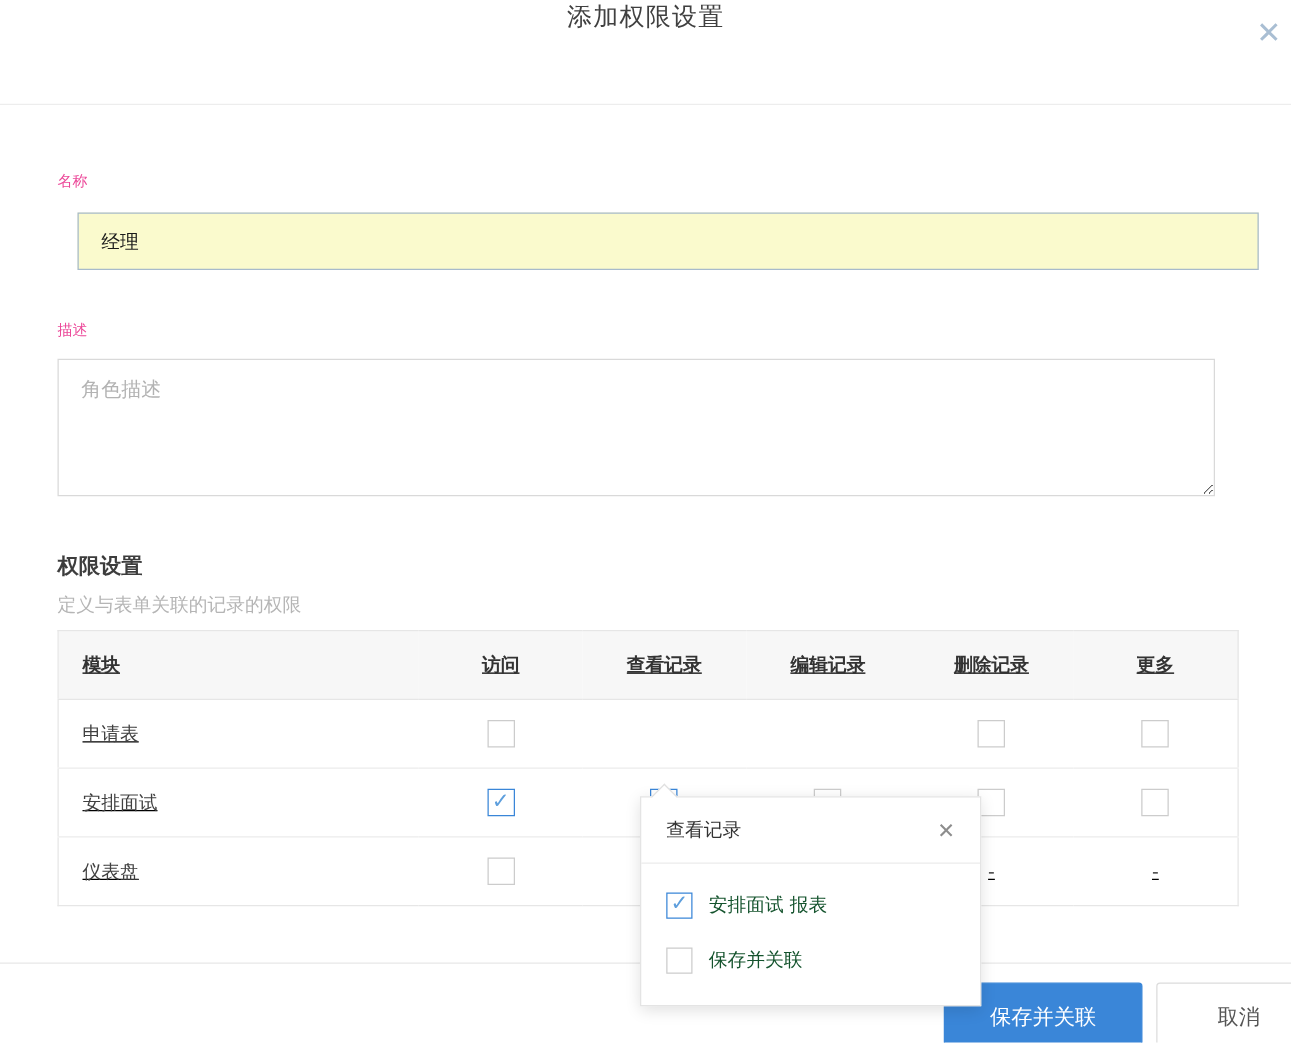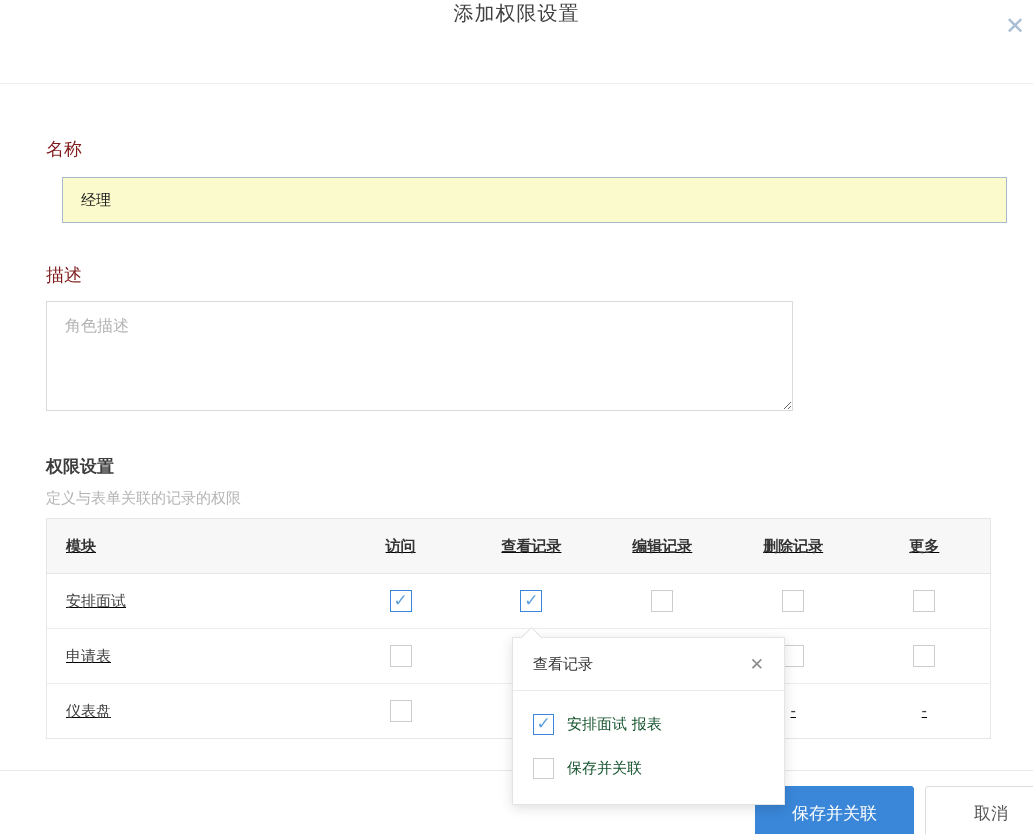--- a/index.html
+++ b/index.html
@@ -20,34 +20,34 @@
   }
   .dlg-close {
     position: absolute; top: 10px; right: 2px;
     font-size: 24px; color: #a9bed3; cursor: pointer;
     width: 32px; height: 32px; line-height: 32px; text-align: center;
     font-weight: 300;
   }
 
   
   .content { padding: 0 42px 0 46px; }
-  .field-label { font-size: 18px; color: #7f1d1d; }
+  .field-label { font-size: 12px; color: #ec4899; }
   .name-label { padding-top: 53px; }
   .name-input {
     margin-top: 16px; display: block; box-sizing: border-box;
     width: 945px; height: 46px;
     background: #fafacd;
     border: 1px solid #a7bacb;
     padding: 0 18px; font-size: 15px; color: #1a1a1a;
     font-family: inherit; outline: none; margin-left: 16px;
   }
   .desc-label { padding-top: 40px; }
   .desc-textarea {
     margin-top: 14px; display: block; box-sizing: border-box;
-    width: 747px; height: 110px;
+    width: 926px; height: 110px;
     background: #fff; border: 1px solid #d9d9d9;
     padding: 14px 18px; font-size: 16px; color: #333;
     font-family: inherit; resize: both; outline: none;
   }
   .desc-textarea::placeholder { color: #b3b3b3; }
 
   .section-title { padding-top: 44px; font-size: 17px; font-weight: 700; color: #3d3d3d; }
   .section-subtitle { padding-top: 11px; font-size: 15px; color: #b5b5b5; }
 
   
@@ -159,36 +159,36 @@
             <th class="col-module">模块</th>
             <th>访问</th>
             <th>查看记录</th>
             <th>编辑记录</th>
             <th>删除记录</th>
             <th>更多</th>
           </tr>
       </thead>
       <tbody id="table-body">
           <tr>
+            <td class="col-module">申请表</td>
+            <td><span class="cb"></span></td>
+            <td></td>
+            <td></td>
+            <td><span class="cb"></span></td>
+            <td><span class="cb"></span></td>
+          </tr>
+          <tr>
             <td class="col-module">安排面试</td>
             <td><span class="cb checked">
                 <span class="mark">✓</span>
               </span></td>
             <td><span class="cb checked">
                 <span class="mark">✓</span>
               </span></td>
             <td><span class="cb"></span></td>
-            <td><span class="cb"></span></td>
-            <td><span class="cb"></span></td>
-          </tr>
-          <tr>
-            <td class="col-module">申请表</td>
-            <td><span class="cb"></span></td>
-            <td></td>
-            <td></td>
             <td><span class="cb"></span></td>
             <td><span class="cb"></span></td>
           </tr>
           <tr>
             <td class="col-module">仪表盘</td>
             <td><span class="cb"></span></td>
             <td></td>
             <td></td>
             <td>-</td>
             <td>-</td>

